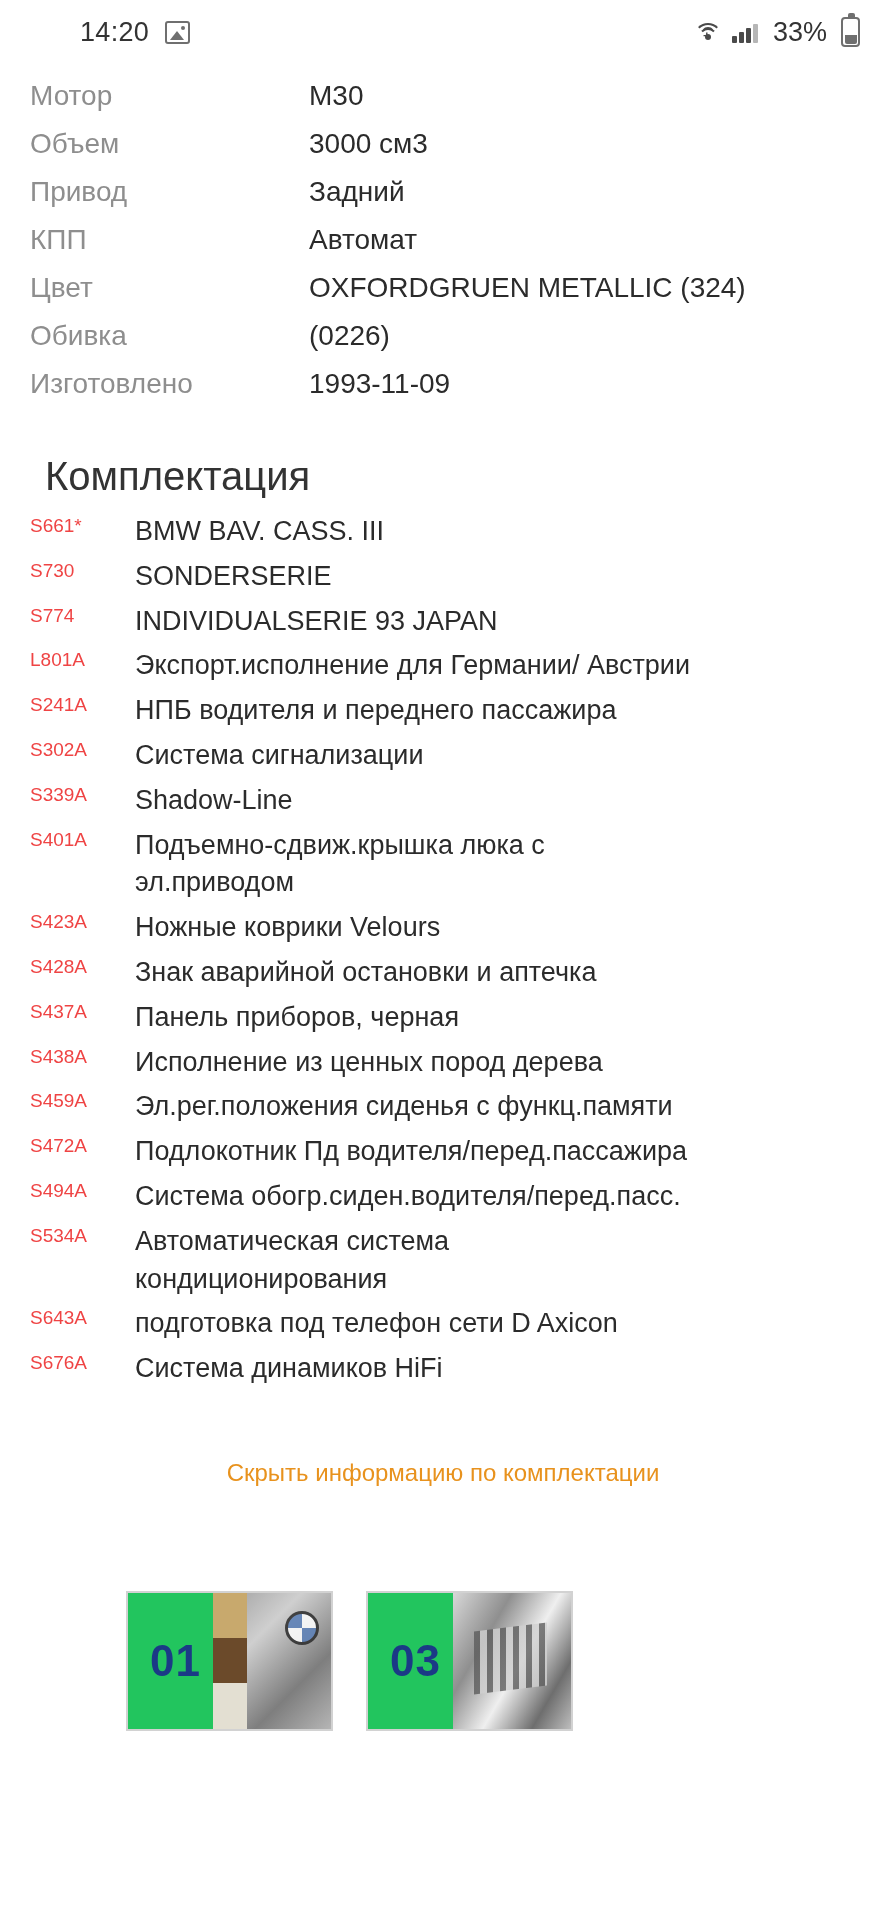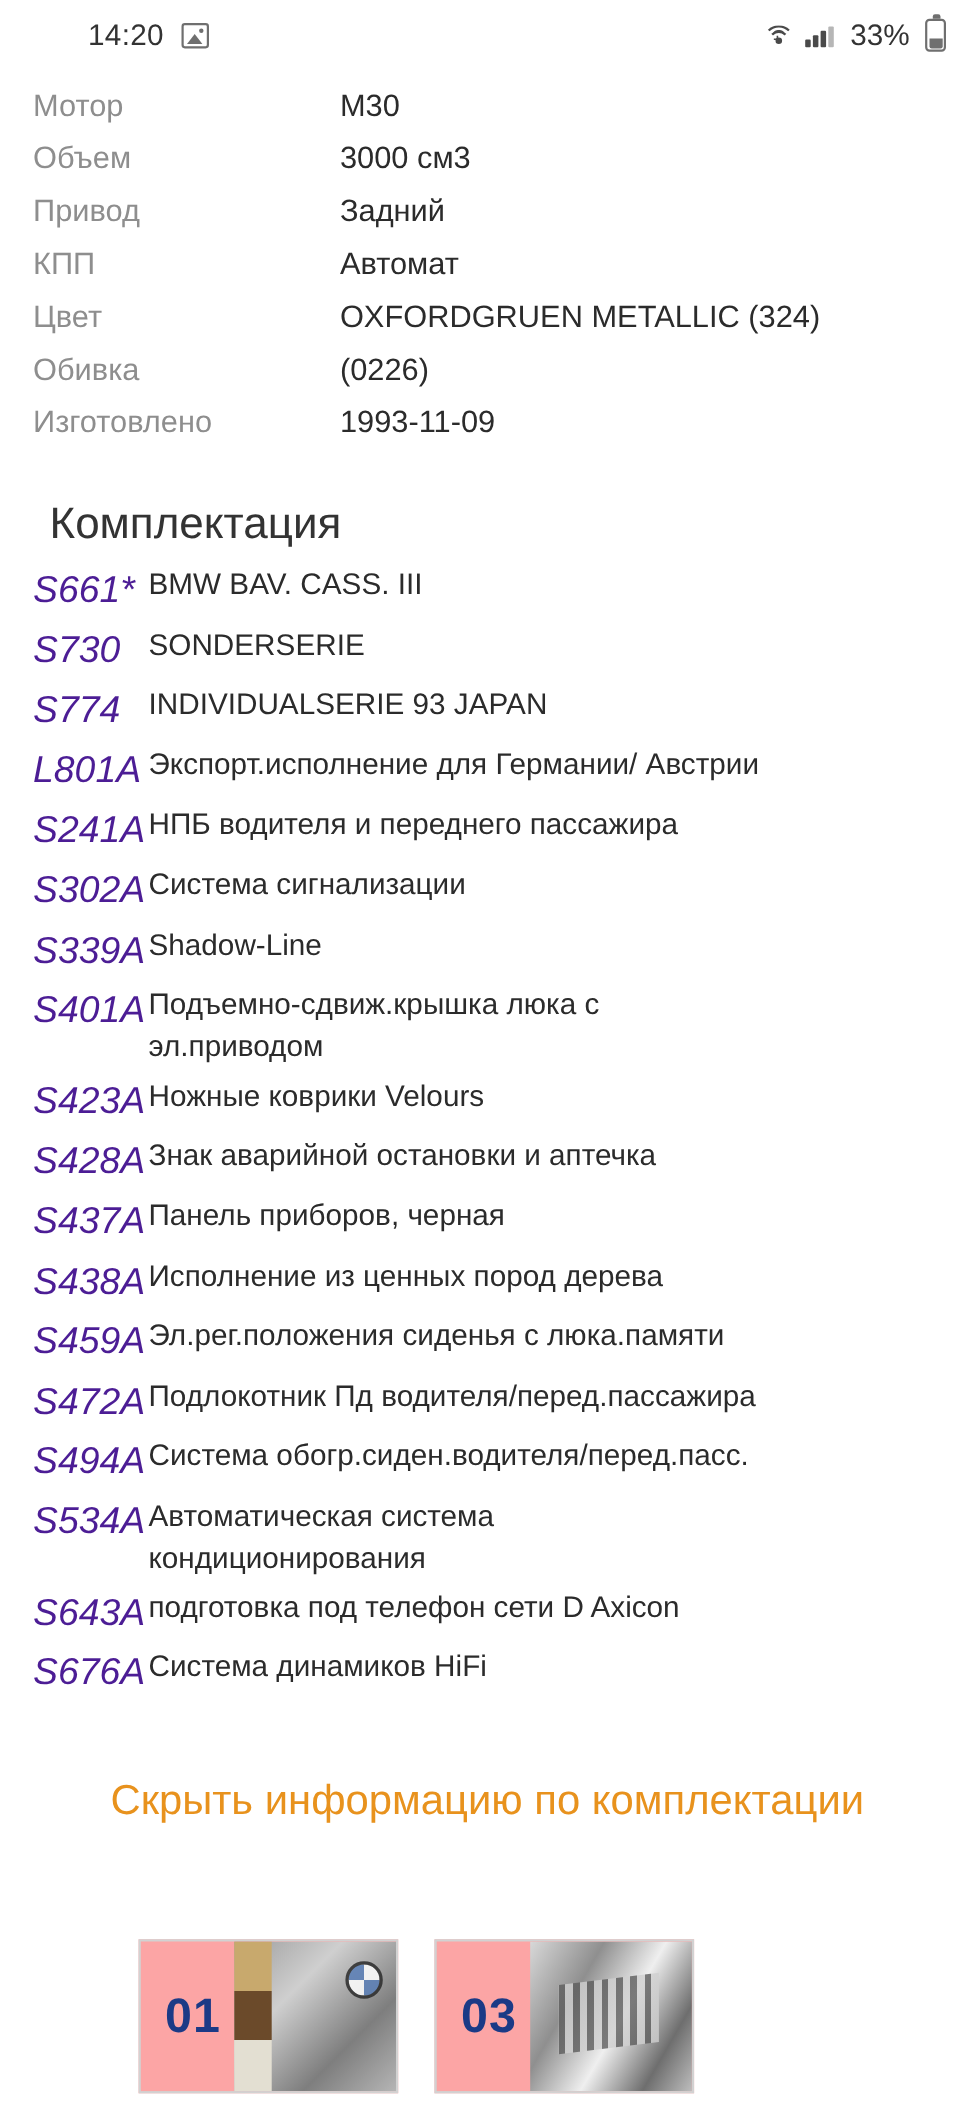--- a/index.html
+++ b/index.html
@@ -188,58 +188,57 @@
     padding: 0 18px 0 30px;
   }
   .option-row {
     display: flex;
     align-items: flex-start;
     margin-bottom: 7px;
   }
   .option-code {
     width: 105px;
     flex: 0 0 105px;
-    font-size: 34px;
-    color: #4c1d95;
+    font-size: 19px;
+    color: #ef4444;
     line-height: 1.4;
-    font-style: italic;
   }
   .option-desc {
     font-size: 27px;
     color: #2b2b2b;
     line-height: 1.4;
     white-space: pre-line;
   }
 
   
   .collapse-wrap {
     text-align: center;
     padding: 64px 0 0 0;
   }
   .collapse-link {
-    font-size: 38px;
+    font-size: 24px;
     color: #e8921d;
     text-decoration: none;
     cursor: pointer;
   }
 
   
   .thumbs {
     display: flex;
     gap: 33px;
     padding: 104px 0 0 0;
     justify-content: flex-start;
     margin-left: 126px;
   }
   .thumb {
-    width: 236px;
+    width: 207px;
     height: 140px;
     border: 2px solid #d2d2d2;
     box-sizing: border-box;
-    background: #fca5a5;
+    background: #22c55e;
     display: flex;
     align-items: center;
     overflow: hidden;
     position: relative;
     justify-content: space-between;
   }
   .thumb-num {
     font-size: 44px;
     color: #1b3a86;
     font-weight: bold;
@@ -392,21 +391,21 @@
   <div class="option-row">
     <span class="option-code">S437A</span>
     <span class="option-desc">Панель приборов, черная</span>
   </div>
   <div class="option-row">
     <span class="option-code">S438A</span>
     <span class="option-desc">Исполнение из ценных пород дерева</span>
   </div>
   <div class="option-row">
     <span class="option-code">S459A</span>
-    <span class="option-desc">Эл.рег.положения сиденья с люка.памяти</span>
+    <span class="option-desc">Эл.рег.положения сиденья с функц.памяти</span>
   </div>
   <div class="option-row">
     <span class="option-code">S472A</span>
     <span class="option-desc">Подлокотник Пд водителя/перед.пассажира</span>
   </div>
   <div class="option-row">
     <span class="option-code">S494A</span>
     <span class="option-desc">Система обогр.сиден.водителя/перед.пасс.</span>
   </div>
   <div class="option-row">

